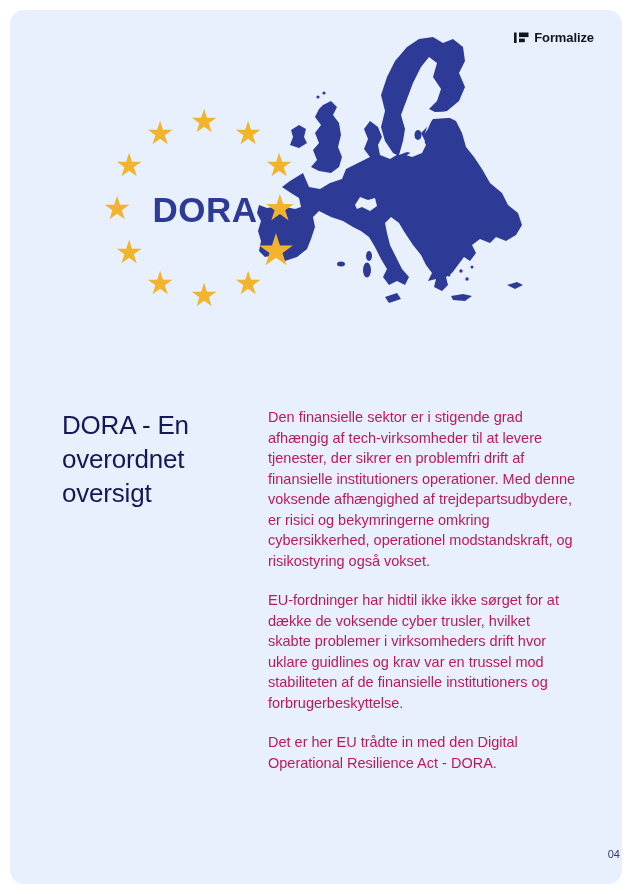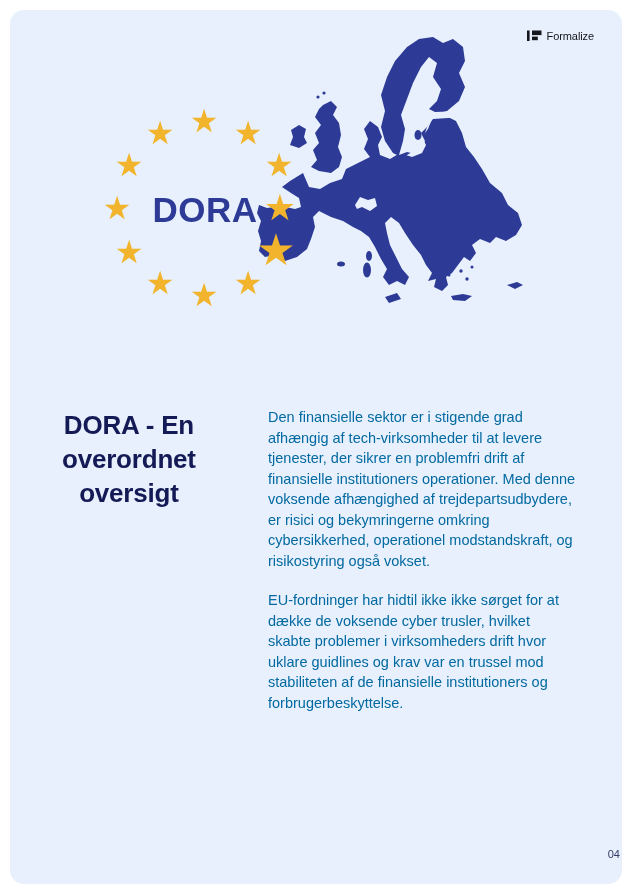--- a/index.html
+++ b/index.html
@@ -9,36 +9,36 @@
   }
   .card{
     position:absolute;left:10px;top:10px;width:612px;height:874px;
     background:#E7F0FC;border-radius:14px;overflow:hidden;
   }
   .brand{
     position:absolute;top:20px;right:28px;display:flex;align-items:center;gap:5px;
   }
   .brand-icon{width:15px;height:12px;display:block;}
   .brand-name{
-    font-size:11px;font-weight:400;color:#14161c;letter-spacing:-0.1px;
+    font-size:13px;font-weight:700;color:#14161c;letter-spacing:-0.1px;
   }
   .hero{position:absolute;left:80px;top:25px;width:470px;height:285px;}
   .star{font-family:"DejaVu Sans", sans-serif;}
   .dora{
     font-family:"Liberation Sans", sans-serif;font-weight:700;font-size:35px;
     letter-spacing:0.5px;
   }
   .heading{
     position:absolute;left:52px;top:398px;margin:0;
-    font-size:26px;line-height:34px;font-weight:700;color:#141A55;
-    white-space:pre;letter-spacing:-0.2px;text-align:center;
+    font-size:26px;line-height:34px;font-weight:400;color:#141A55;
+    white-space:pre;letter-spacing:-0.2px;
   }
   .col{position:absolute;left:258px;top:397px;width:340px;}
   .col p{
-    margin:0 0 19px 0;font-size:14.5px;line-height:20.5px;color:#0369a1;
+    margin:0 0 19px 0;font-size:14.5px;line-height:20.5px;color:#be185d;
     white-space:pre;
   }
   .pagenum{
     position:absolute;right:2px;top:838px;font-size:11px;color:#333A66;
   }
 </style>
 </head>
 <body>
 
 <div class="page">
@@ -117,17 +117,19 @@
 voksende afhængighed af trejdepartsudbydere,
 er risici og bekymringerne omkring
 cybersikkerhed, operationel modstandskraft, og
 risikostyring også vokset.</p>
       <p>EU-fordninger har hidtil ikke ikke sørget for at
 dække de voksende cyber trusler, hvilket
 skabte problemer i virksomheders drift hvor
 uklare guidlines og krav var en trussel mod
 stabiliteten af de finansielle institutioners og
 forbrugerbeskyttelse.</p>
+      <p>Det er her EU trådte in med den Digital
+Operational Resilience Act - DORA.</p>
     </div>
 
     <div class="pagenum">04</div>
   </div>
 </div>
 
 </body></html>

